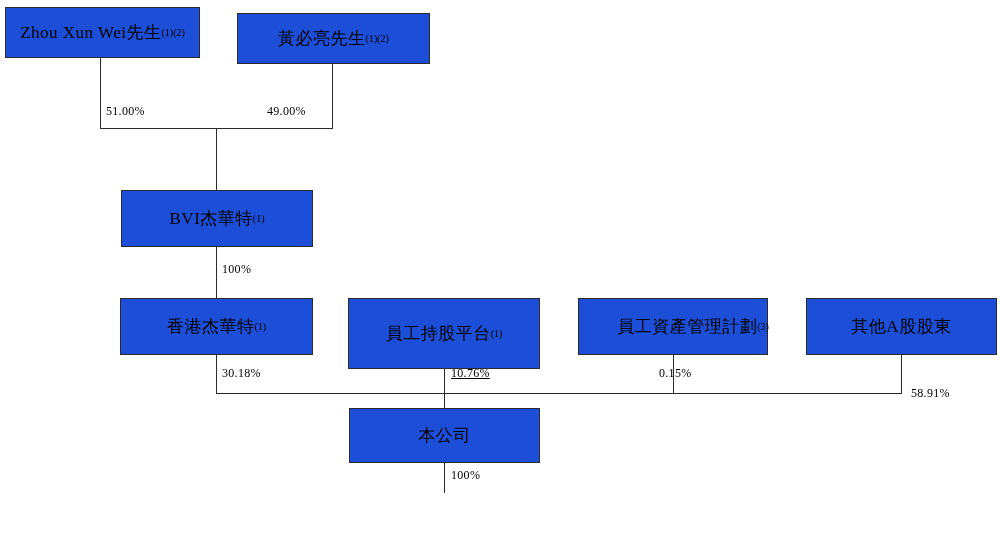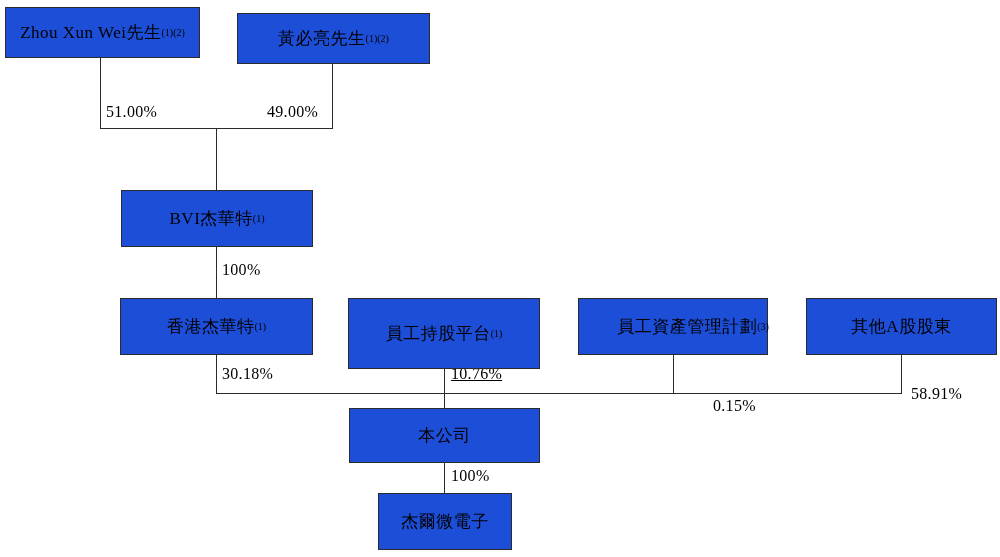--- a/index.html
+++ b/index.html
@@ -40,21 +40,21 @@
     width: 0;
     border-left: 1.5px solid #2b2b2b;
   }
   .hline {
     position: absolute;
     height: 0;
     border-top: 1.5px solid #2b2b2b;
   }
   .pct {
     position: absolute;
-    font-size: 16px;
+    font-size: 12px;
     line-height: 19px;
     white-space: nowrap;
     letter-spacing: 0.3px;
   }
 </style>
 </head>
 <body>
 
 <div id="stage">
 
@@ -68,21 +68,21 @@
   <div class="vline" style="left:673px; top:355px; height:39px;"></div>
   <div class="vline" style="left:901px; top:355px; height:39px;"></div>
   <div class="hline" style="left:216px; top:393px; width:686px;"></div>
   <div class="vline" style="left:444px; top:462px; height:31px;"></div>
 
   <div class="pct" style="left:106px; top:102px;">51.00%</div>
   <div class="pct" style="left:267px; top:102px;">49.00%</div>
   <div class="pct" style="left:222px; top:260px;">100%</div>
   <div class="pct" style="left:222px; top:364px;">30.18%</div>
   <div class="pct" style="left:451px; top:364px;text-decoration:underline;">10.76%</div>
-  <div class="pct" style="left:713px; top:364px;margin-top:32px;">0.15%</div>
+  <div class="pct" style="left:659px; top:364px;">0.15%</div>
   <div class="pct" style="left:911px; top:384px;">58.91%</div>
   <div class="pct" style="left:451px; top:466px;">100%</div>
 
   <div class="node" style="left:5px; top:7px; width:195px; height:51px;">
     <span>Zhou Xun Wei先生</span>
       <sup>(1)(2)</sup>
   </div>
 
   <div class="node" style="left:237px; top:13px; width:193px; height:51px;">
     <span>黃必亮先生</span>
@@ -112,18 +112,14 @@
   <div class="node" style="left:806px; top:298px; width:191px; height:57px;">
     <span>其他A股股東</span>
       <sup></sup>
   </div>
 
   <div class="node" style="left:349px; top:408px; width:191px; height:55px;">
     <span>本公司</span>
       <sup></sup>
   </div>
 
-  <div class="node" style="left:378px; top:493px; width:134px; height:57px;">
-    <span>杰爾微電子</span>
-      <sup></sup>
-  </div>
 
 </div>
 
 </body></html>

